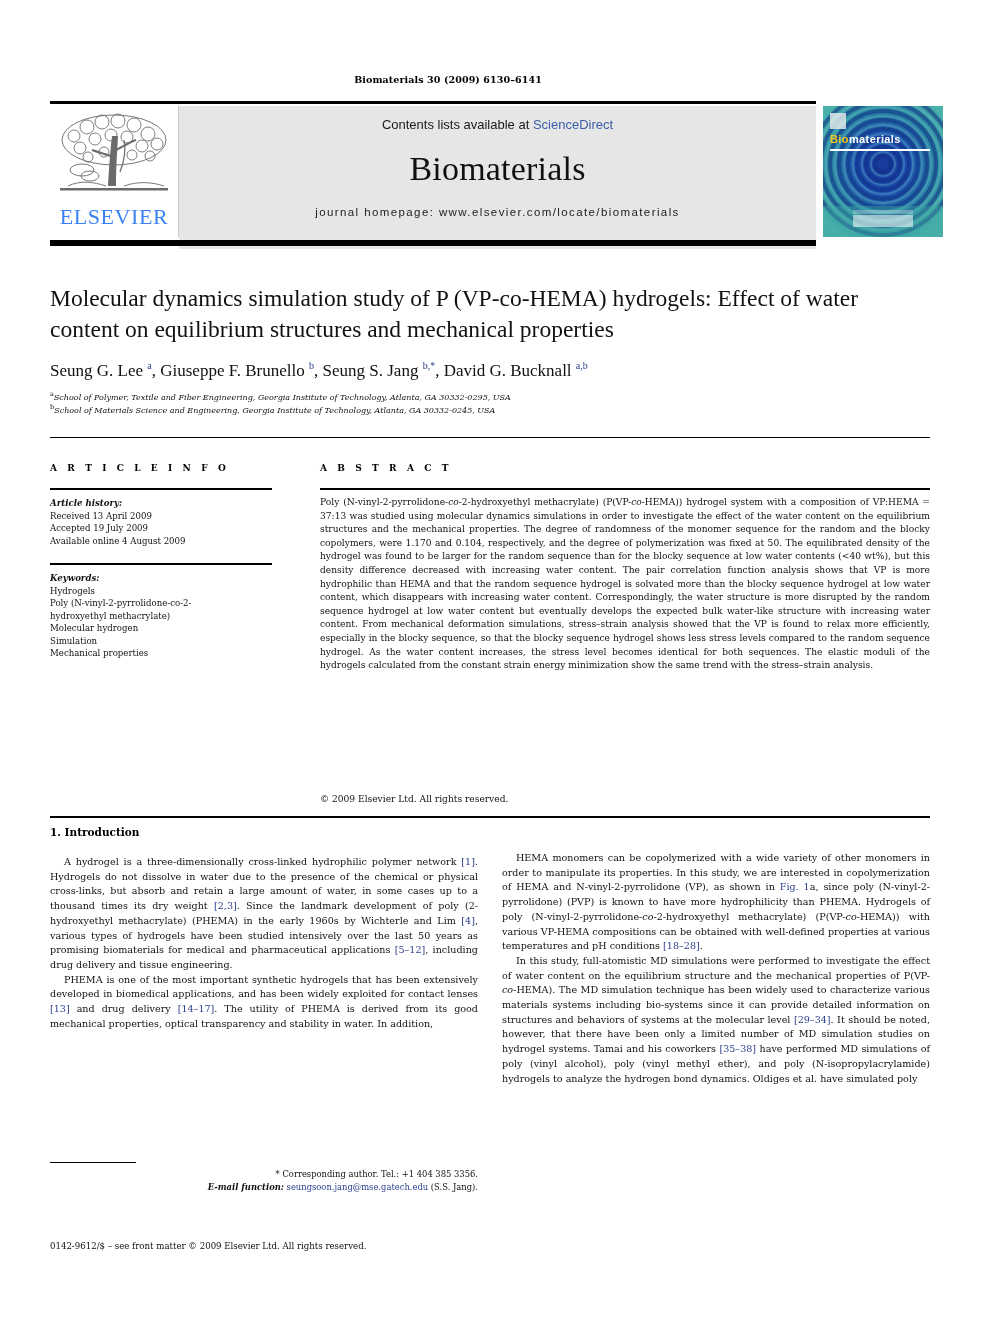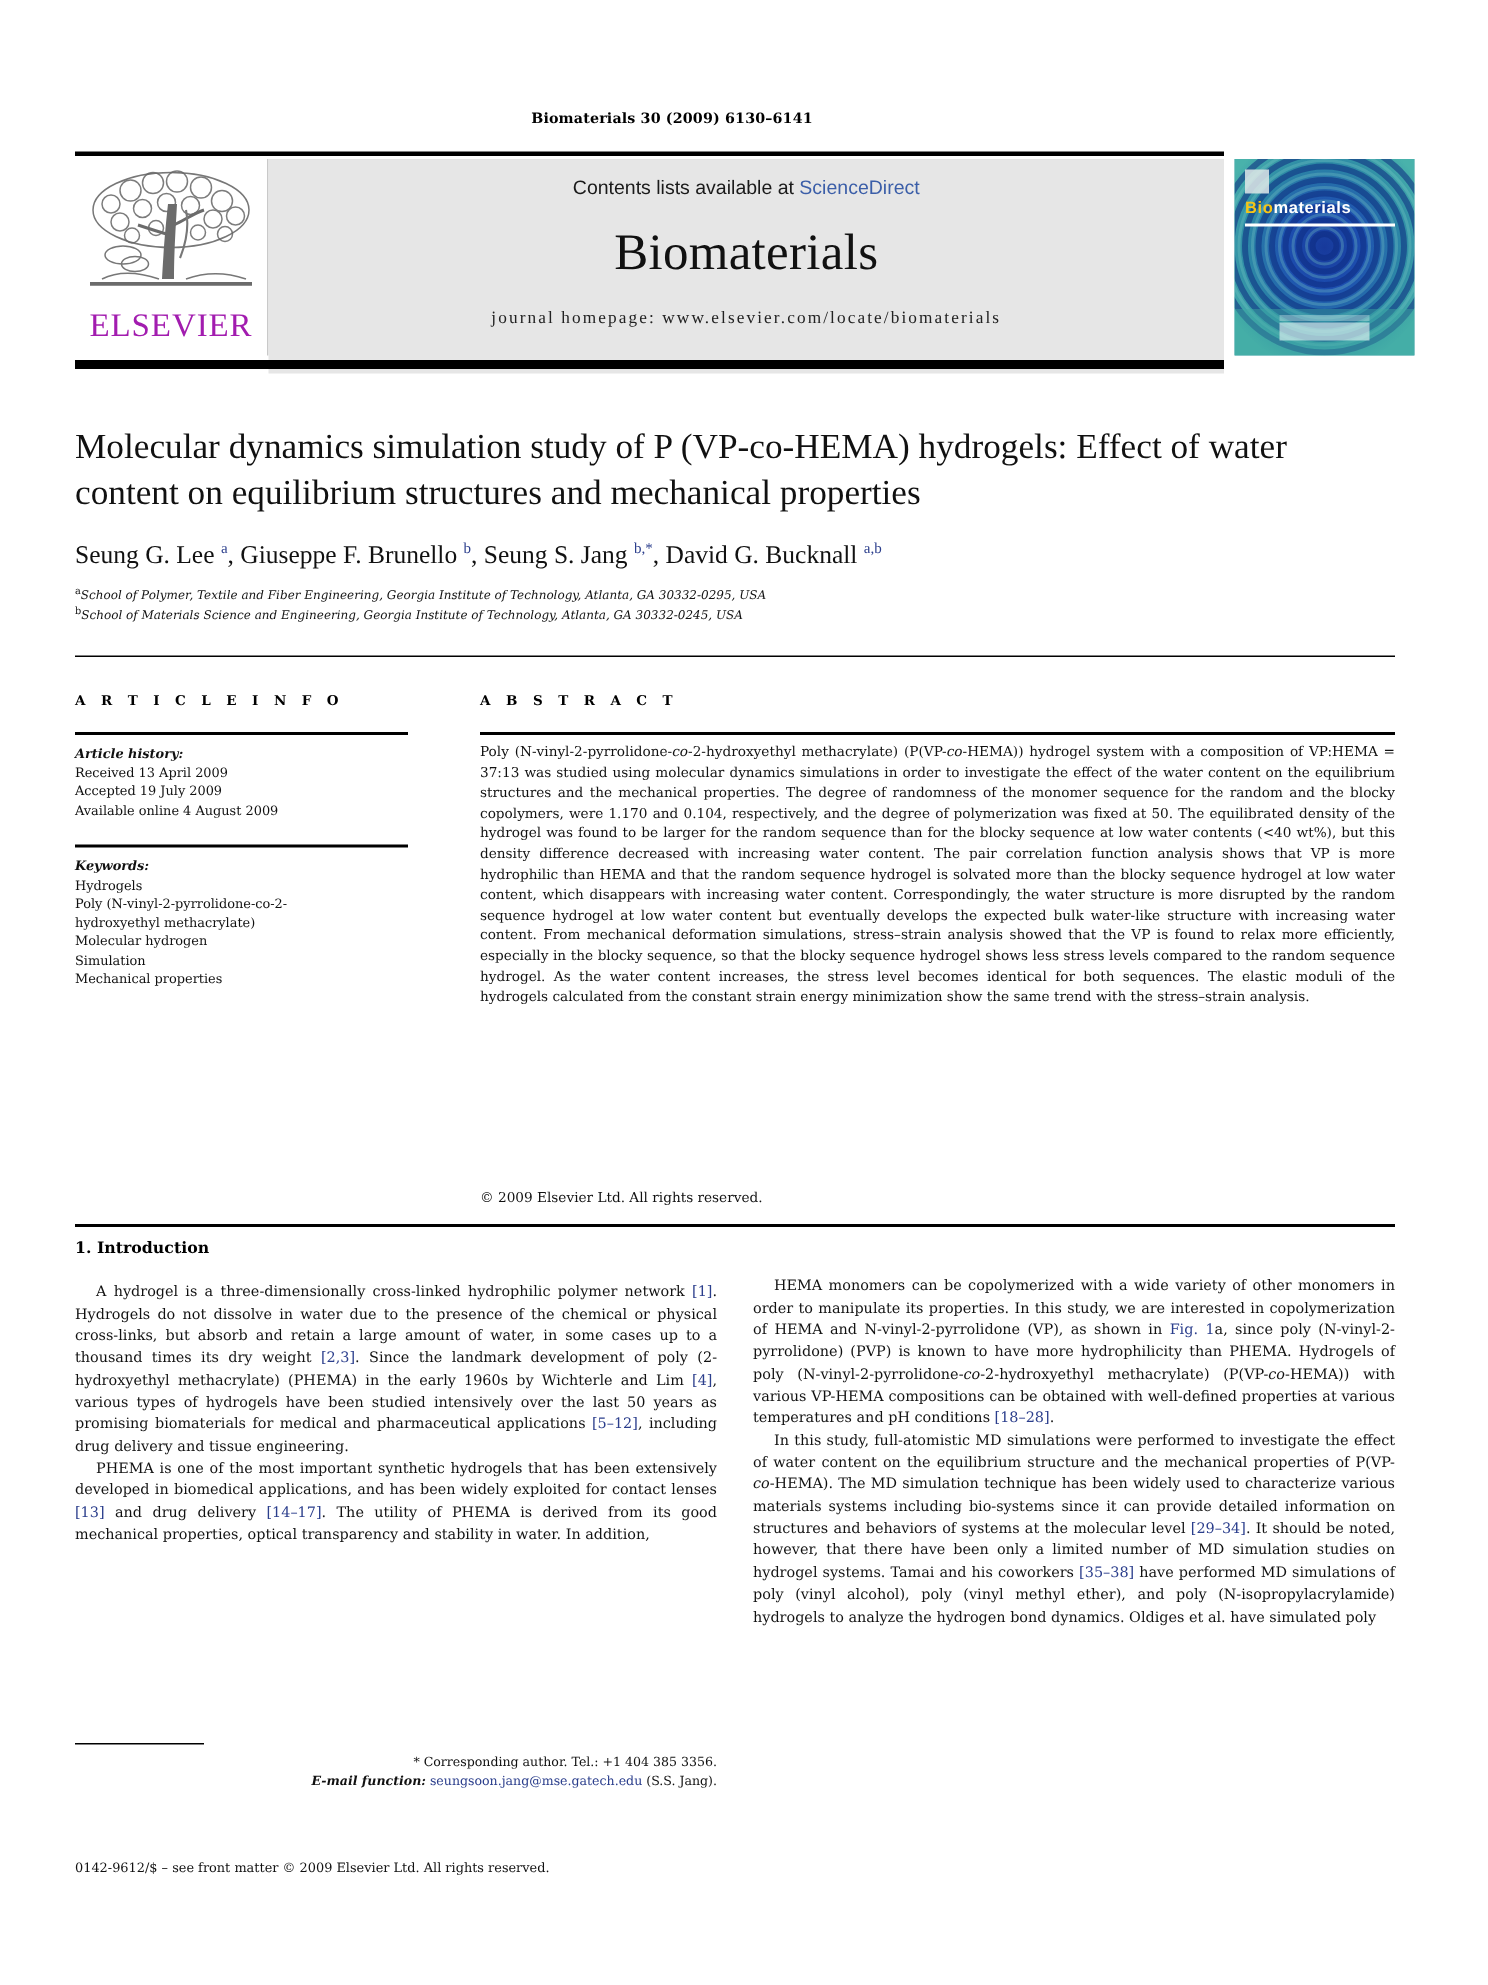--- a/index.html
+++ b/index.html
@@ -34,21 +34,21 @@
     position:absolute; left:50px; top:106px; width:128px; height:131px;
     border-right:1px solid #c9c9c9;
     background:#fff;
   }
   .tree { position:absolute; left:4px; top:4px; width:120px; height:92px; }
   .elsevier-word {
     position:absolute; left:0; top:98px; width:128px;
     text-align:center;
     font-family:"Liberation Serif", serif;
     font-size:22px; letter-spacing:.6px;
-    color:#a21caf;
+    color:#3b82f6;
   }
 
   .gray-band {
     position:absolute; left:179px; top:106px; width:637px; height:143px;
     background:#e6e6e6;
   }
   .gray-band .contents-line {
     position:absolute; top:11px; left:0; width:100%;
     text-align:center;
     font-family:"Liberation Sans", sans-serif;
@@ -58,21 +58,21 @@
   .gray-band .journal-name {
     position:absolute; top:44px; left:0; width:100%;
     text-align:center;
     font-family:"Liberation Serif", serif;
     font-size:34px; color:#111;
     letter-spacing:.2px;
   }
   .gray-band .homepage {
     position:absolute; top:100px; left:0; width:100%;
     text-align:center;
-    font-family:Liberation Serif, serif;
+    font-family:Liberation Sans, sans-serif;
     font-size:11.5px;
     letter-spacing:1.4px;
     color:#222;
   }
 
   .cover {
     position:absolute; left:823px; top:106px; width:120px; height:131px;
     background:#2e9b9b;
     overflow:hidden;
   }

